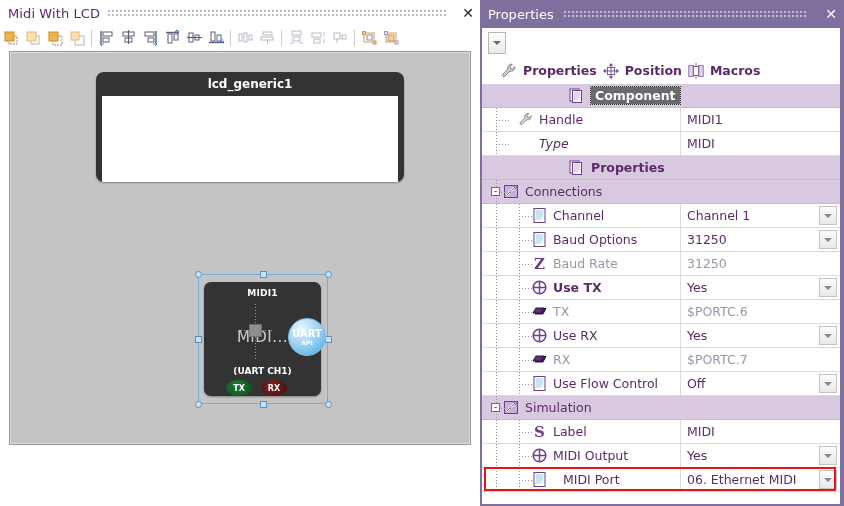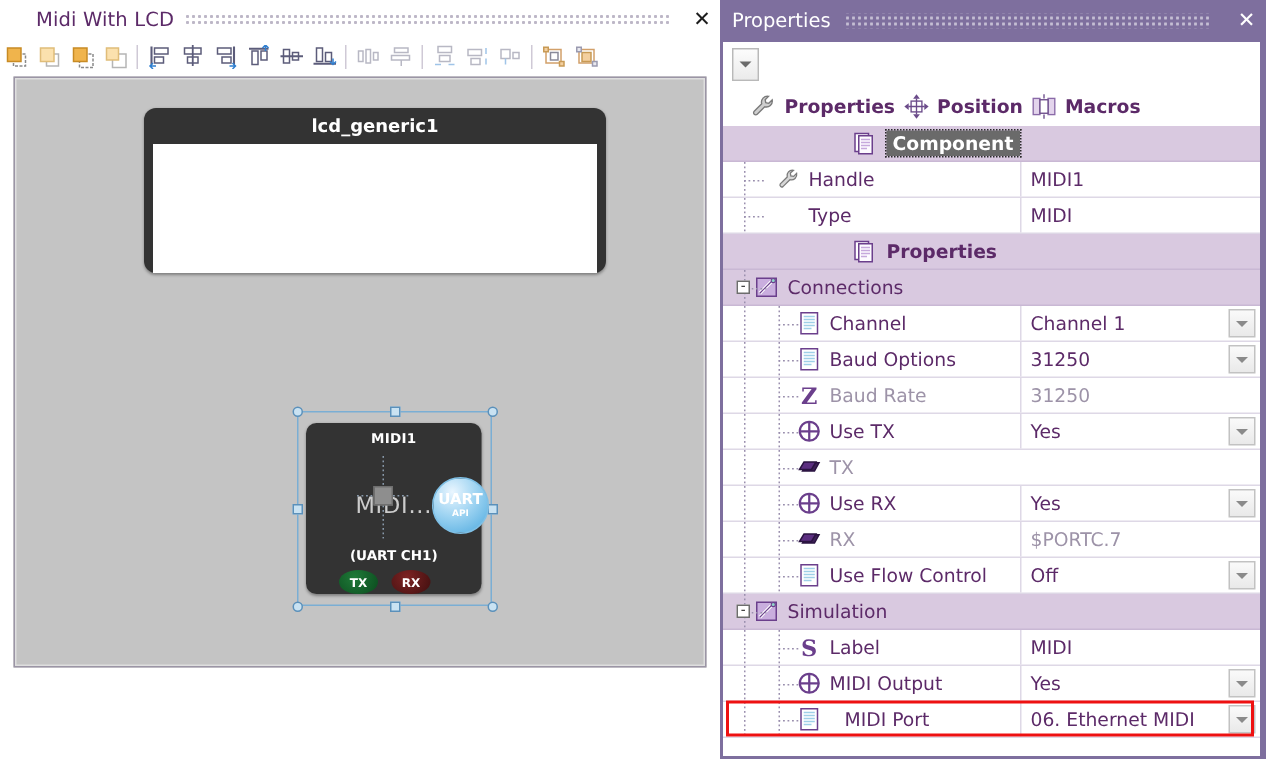--- a/index.html
+++ b/index.html
@@ -13,21 +13,21 @@
   
   #left-panel {
     position: absolute; left: 0; top: 0; width: 480px; height: 506px;
     background: #ffffff;
   }
   #left-titlebar {
     position: absolute; left: 0; top: 0; width: 480px; height: 26px;
     background: #ffffff; display: flex; align-items: center;
   }
   #left-title {
-    font-size: 13px; color: #5c2a68; padding-left: 24px; white-space: nowrap;
+    font-size: 13px; color: #5c2a68; padding-left: 8px; white-space: nowrap;
     letter-spacing: .1px;
   }
   #left-grip {
     flex: 1; height: 10px; margin: 0 8px;
     background-image:
       radial-gradient(circle at 1px 1px, #b9b3c4 0.9px, transparent 1.1px);
     background-size: 4px 4px; background-position: 0 2px;
     opacity: .95;
   }
   #left-close {
@@ -511,21 +511,21 @@
             <div class="cell-val">
               <span class="vl">MIDI1</span>
             </div>
           </div>
           <div class="row">
             <div class="cell-name">
               <div class="dotline" style="left: 14px;"></div>
               <div class="dotconn" style="left: 14px; width: 14px;"></div>
               <div class="lead" style="width: 34px;"></div>
               <span class="ico"></span>
-              <span class="nm" style="margin-left: 5px;">Type</span>
+              <span class="nm" style="margin-left: 5px; font-style: italic;">Type</span>
             </div>
             <div class="cell-val">
               <span class="vl">MIDI</span>
             </div>
           </div>
           <div class="row group">
             <div class="cell-name">
               <div class="lead" style="width: 6px;"></div>
               <span class="ico">
                 <svg width="17" height="17" viewBox="0 0 17 17">
@@ -638,21 +638,21 @@
               <div class="dotline" style="left: 37px;"></div>
               <div class="dotconn" style="left: 37px; width: 14px;"></div>
               <div class="lead" style="width: 48px;"></div>
               <span class="ico">
                 <svg width="17" height="17" viewBox="0 0 17 17">
         <circle cx="8.5" cy="8.5" r="6.3" fill="#ffffff" stroke="#6b3f8c" stroke-width="1.5"></circle>
         <line x1="8.5" y1="2" x2="8.5" y2="15" stroke="#6b3f8c" stroke-width="1.5"></line>
         <line x1="2" y1="8.5" x2="15" y2="8.5" stroke="#6b3f8c" stroke-width="1.5"></line>
                 </svg>
               </span>
-              <span class="nm" style="margin-left: 5px;">Use TX</span>
+              <span class="nm" style="margin-left: 5px; font-weight: bold;">Use TX</span>
             </div>
             <div class="cell-val">
               <span class="vl">Yes</span>
               <div class="drop">
                 <div class="tri-down"></div>
               </div>
             </div>
           </div>
           <div class="row">
             <div class="cell-name">
@@ -660,20 +660,23 @@
               <div class="dotline" style="left: 37px;"></div>
               <div class="dotconn" style="left: 37px; width: 14px;"></div>
               <div class="lead" style="width: 48px;"></div>
               <span class="ico">
                 <svg width="17" height="17" viewBox="0 0 17 17">
         <path d="M4 11 L7 5.5 L15 5.5 L12 11 Z" fill="#3d1f57" stroke="#2a1340"></path>
         <path d="M2 10 L5 5 L13 5 L10 10 Z" fill="#5b2e80" stroke="#2a1340"></path>
                 </svg>
               </span>
               <span class="nm dim" style="margin-left: 5px;">TX</span>
+            </div>
+            <div class="cell-val">
+              <span class="vl dim">$PORTC.6</span>
             </div>
           </div>
           <div class="row">
             <div class="cell-name">
               <div class="dotline" style="left: 14px;"></div>
               <div class="dotline" style="left: 37px;"></div>
               <div class="dotconn" style="left: 37px; width: 14px;"></div>
               <div class="lead" style="width: 48px;"></div>
               <span class="ico">
                 <svg width="17" height="17" viewBox="0 0 17 17">

